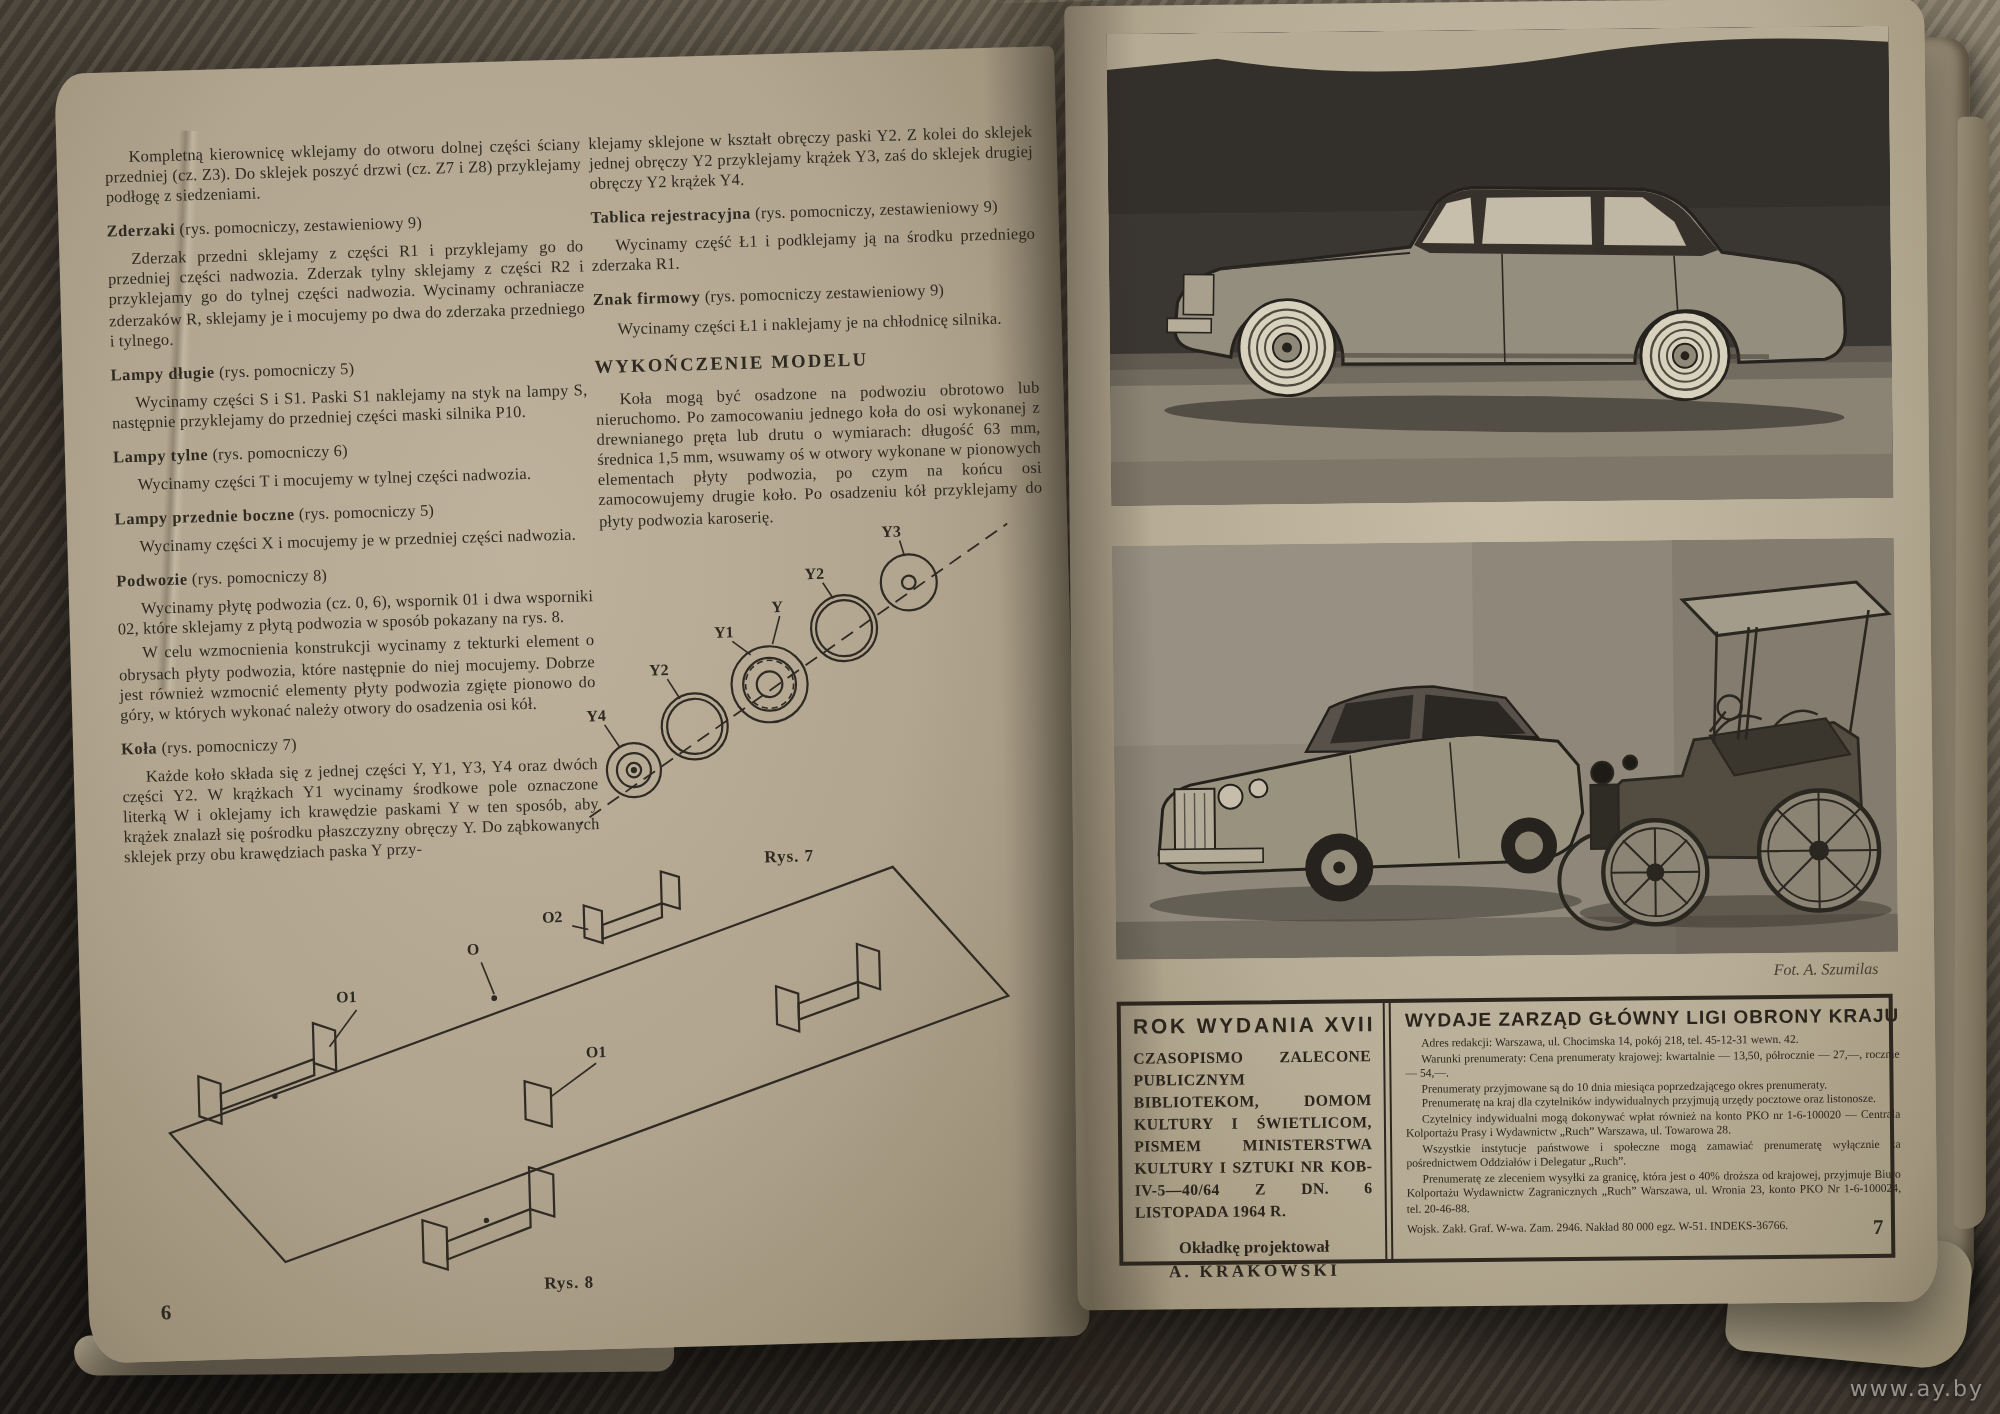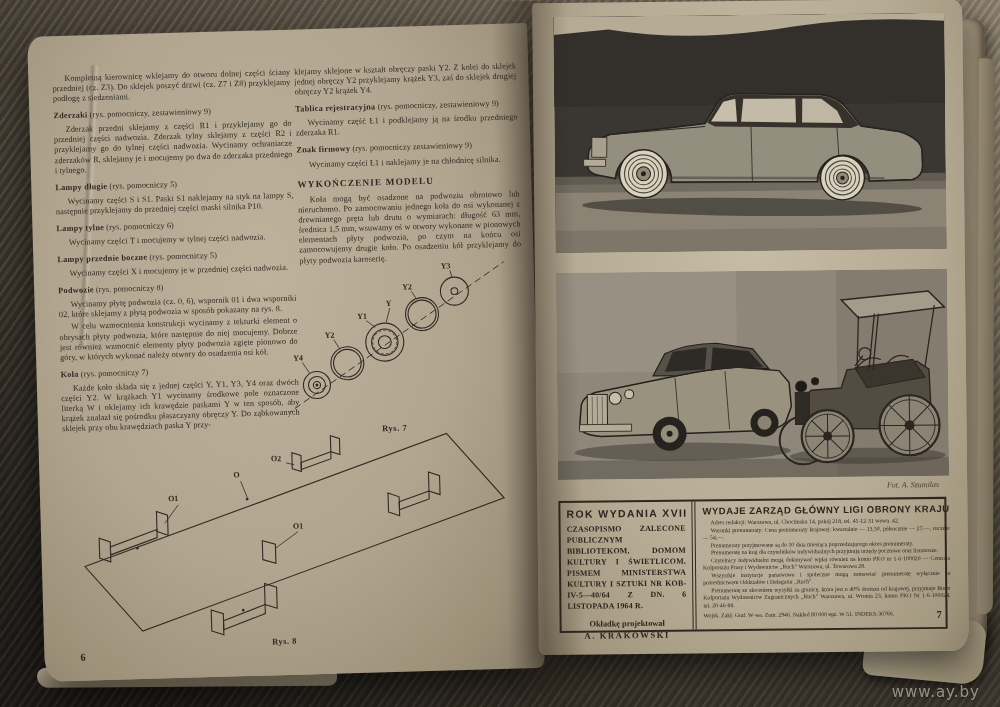--- a/index.html
+++ b/index.html
@@ -66,22 +66,22 @@
   .cell-left{width:132px;box-sizing:border-box;border-right:1.5px solid #2d271f;padding:5px 6px 4px 6px;color:#2b251d;}
   .cell-right{flex:1;box-sizing:border-box;border-left:1.5px solid #2d271f;margin-left:2px;padding:4px 7px 3px 7px;color:#2b251d;}
   .imp-title-l{font-family:"Liberation Sans",sans-serif;font-weight:bold;font-size:10.5px;letter-spacing:1.4px;white-space:nowrap;text-align:center;margin-bottom:4px;}
   .imp-body{font-weight:bold;font-size:7.9px;line-height:1.4;text-align:justify;letter-spacing:.2px;}
   .imp-cover1{margin-top:7px;text-align:center;font-weight:bold;font-size:8.3px;}
   .imp-cover2{text-align:center;font-weight:bold;font-size:8.6px;letter-spacing:1.6px;margin-top:2px;}
   .imp-title-r{font-family:"Liberation Sans",sans-serif;font-weight:bold;font-size:9.5px;letter-spacing:.5px;white-space:nowrap;margin-bottom:3px;}
   .imp-small p{margin:0;font-size:5.8px;line-height:1.3;text-align:justify;text-indent:8px;}
   .imp-small p.colophon{text-indent:0;margin-top:3px;}
 
-  .watermark{position:absolute;right:20px;bottom:6px;font-family:"DejaVu Sans",sans-serif;
-    font-size:15px;letter-spacing:1px;color:rgba(238,236,230,.55);text-shadow:0 1px 2px rgba(0,0,0,.6);}
+  .watermark{position:absolute;right:8px;bottom:6px;font-family:"DejaVu Sans",sans-serif;
+    font-size:11px;letter-spacing:1px;color:rgba(238,236,230,.55);text-shadow:0 1px 2px rgba(0,0,0,.6);}
 </style>
 </head>
 <body>
 
 <div class="stage">
   <div class="wood-grain"></div>
   <div class="wood-shade"></div>
 
   <div class="spread">
     <div class="edge-a"></div>

